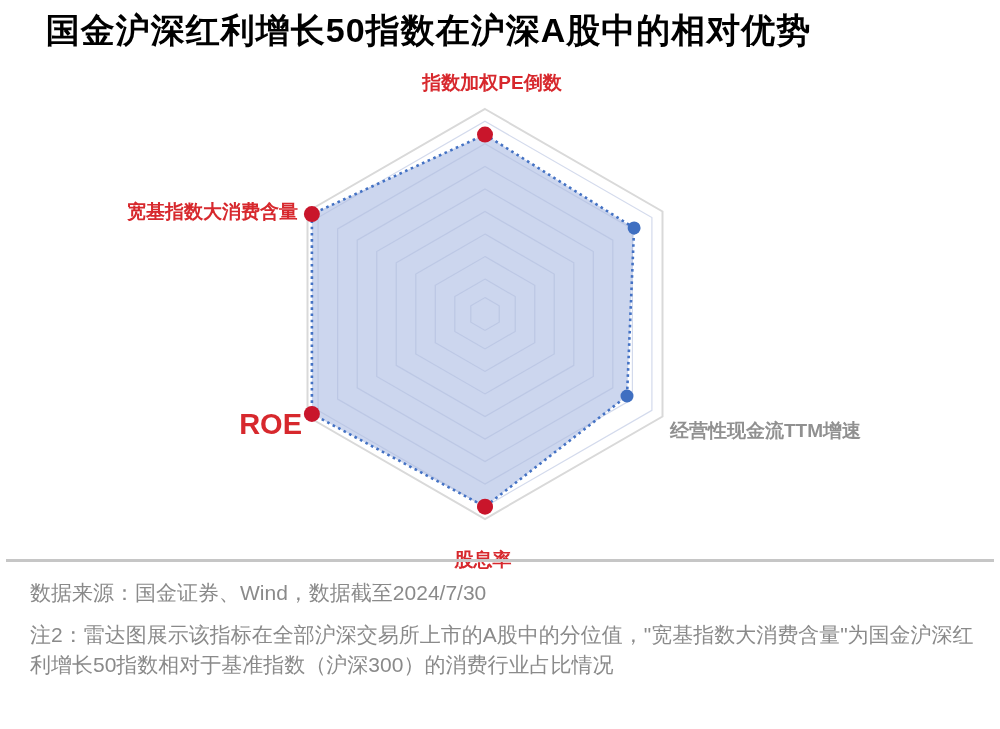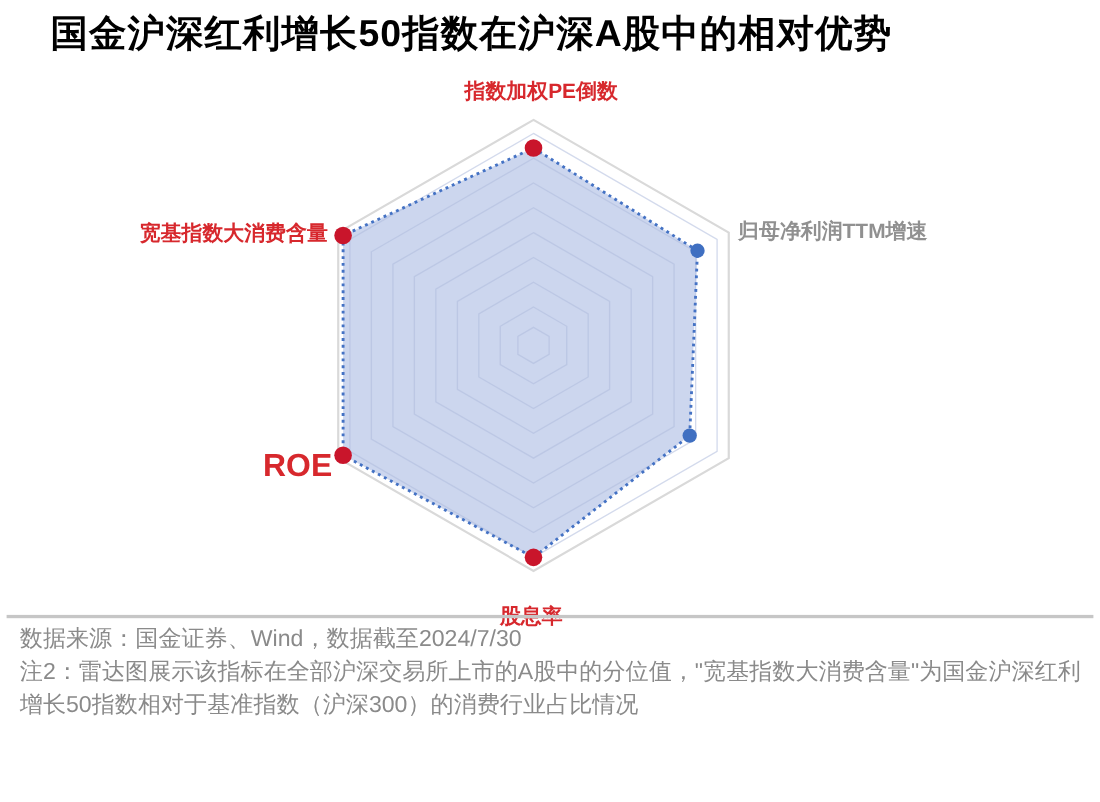--- a/index.html
+++ b/index.html
@@ -17,21 +17,21 @@
   .ax1{left:671px;top:197px;font-weight:600;}
   .ax2{left:670px;top:418px;font-weight:600;}
   .ax3{left:483px;top:547px;transform:translateX(-50%);}
   .ax4{right:698px;top:408px;font-size:29px;}
   .ax5{right:702px;top:199px;text-align:right;}
   .divider{position:absolute;left:6px;top:559px;width:988px;height:3px;background:#c6c6c6;}
   .footer{
     position:absolute;left:18px;top:566px;width:968px;
     color:#8a8a8a;font-size:21px;line-height:30px;font-weight:500;
   }
-  .footer p{margin:0;}
+  .footer p{margin:12px;}
 </style>
 </head>
 <body>
 
 <div class="stage">
 
   <div class="chart-title">国金沪深红利增长50指数在沪深A股中的相对优势</div>
 
   <svg id="radar-svg" class="radar-svg" width="1000" height="560" viewBox="0 0 1000 560">
       <polygon points="485.0,134.6 634.1,227.9 627.0,396.0 485.0,506.7 311.9,413.9 311.9,214.1" fill="#ccd6ee" stroke="none"></polygon>
@@ -48,21 +48,21 @@
       <polygon points="485.0,134.6 634.1,227.9 627.0,396.0 485.0,506.7 311.9,413.9 311.9,214.1" fill="none" stroke="#4472c4" stroke-width="2.6" stroke-dasharray="2.6 3.6" stroke-linecap="butt"></polygon>
       <circle cx="485.0" cy="134.6" r="8" fill="#c9152b"></circle>
       <circle cx="634.1" cy="227.9" r="6.5" fill="#3f6fc1"></circle>
       <circle cx="627.0" cy="396.0" r="6.5" fill="#3f6fc1"></circle>
       <circle cx="485.0" cy="506.7" r="8" fill="#c9152b"></circle>
       <circle cx="311.9" cy="413.9" r="8" fill="#c9152b"></circle>
       <circle cx="311.9" cy="214.1" r="8" fill="#c9152b"></circle>
     </svg>
 
   <div class="axlbl ax0" style="color: rgb(215, 40, 45);">指数加权PE倒数</div>
-  <div class="axlbl ax1" style="color: rgb(144, 144, 144);">归母净利润TTM增速</div>
+  <div class="axlbl ax2" style="color: rgb(144, 144, 144);">经营性现金流TTM增速</div>
   <div class="axlbl ax3" style="color: rgb(215, 40, 45);">股息率</div>
   <div class="axlbl ax4" style="color: rgb(215, 40, 45);">ROE</div>
   <div class="axlbl ax5" style="color: rgb(215, 40, 45);">宽基指数大消费含量</div>
 
   <div class="divider"></div>
 
   <div class="footer">
     <p>数据来源：国金证券、Wind，数据截至2024/7/30</p>
     <p>注2：雷达图展示该指标在全部沪深交易所上市的A股中的分位值，"宽基指数大消费含量"为国金沪深红利增长50指数相对于基准指数（沪深300）的消费行业占比情况</p>
   </div>

